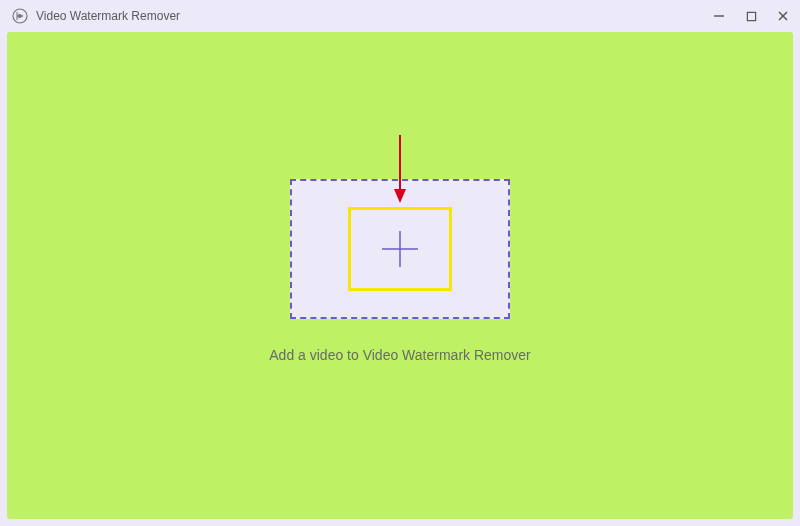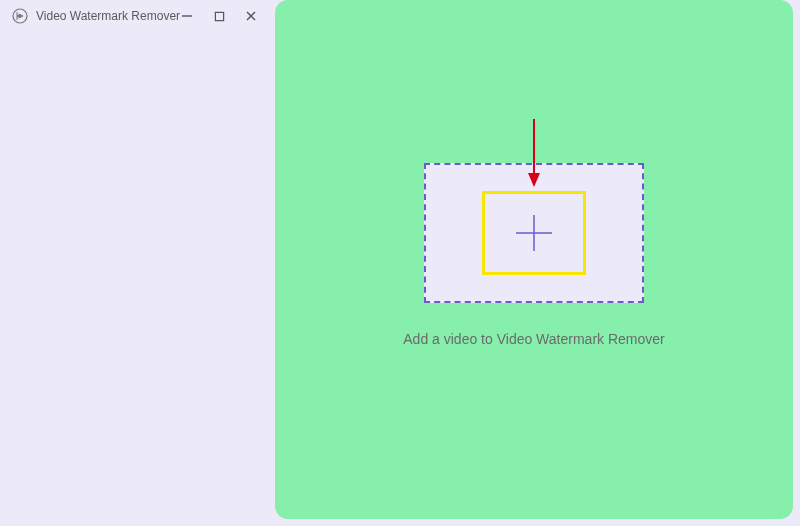--- a/index.html
+++ b/index.html
@@ -8,21 +8,21 @@
       background: #f8f8f8;
       width: 800px;
       height: 526px;
       overflow: hidden;
     }
     .app-window {
       width: 800px;
       height: 526px;
       background: #eceaf8;
       display: flex;
-      flex-direction: row;
+      flex-direction: column;
     }
     .titlebar {
       height: 32px;
       display: flex;
       align-items: center;
       justify-content: space-between;
       padding: 0 10px 0 12px;
       background: #eceaf8;
     }
     .titlebar-left {
@@ -52,22 +52,22 @@
       height: 14px;
       display: flex;
       align-items: center;
       justify-content: center;
       cursor: pointer;
       color: #555;
     }
     .content-area {
       flex: 1;
       margin: 0 7px 7px 7px;
-      background: #86efac;
-      border-radius: 13px;
+      background: #bef264;
+      border-radius: 3px;
       position: relative;
       display: flex;
       flex-direction: column;
       align-items: center;
       justify-content: center;
     }
     .center-wrap {
       display: flex;
       flex-direction: column;
       align-items: center;

